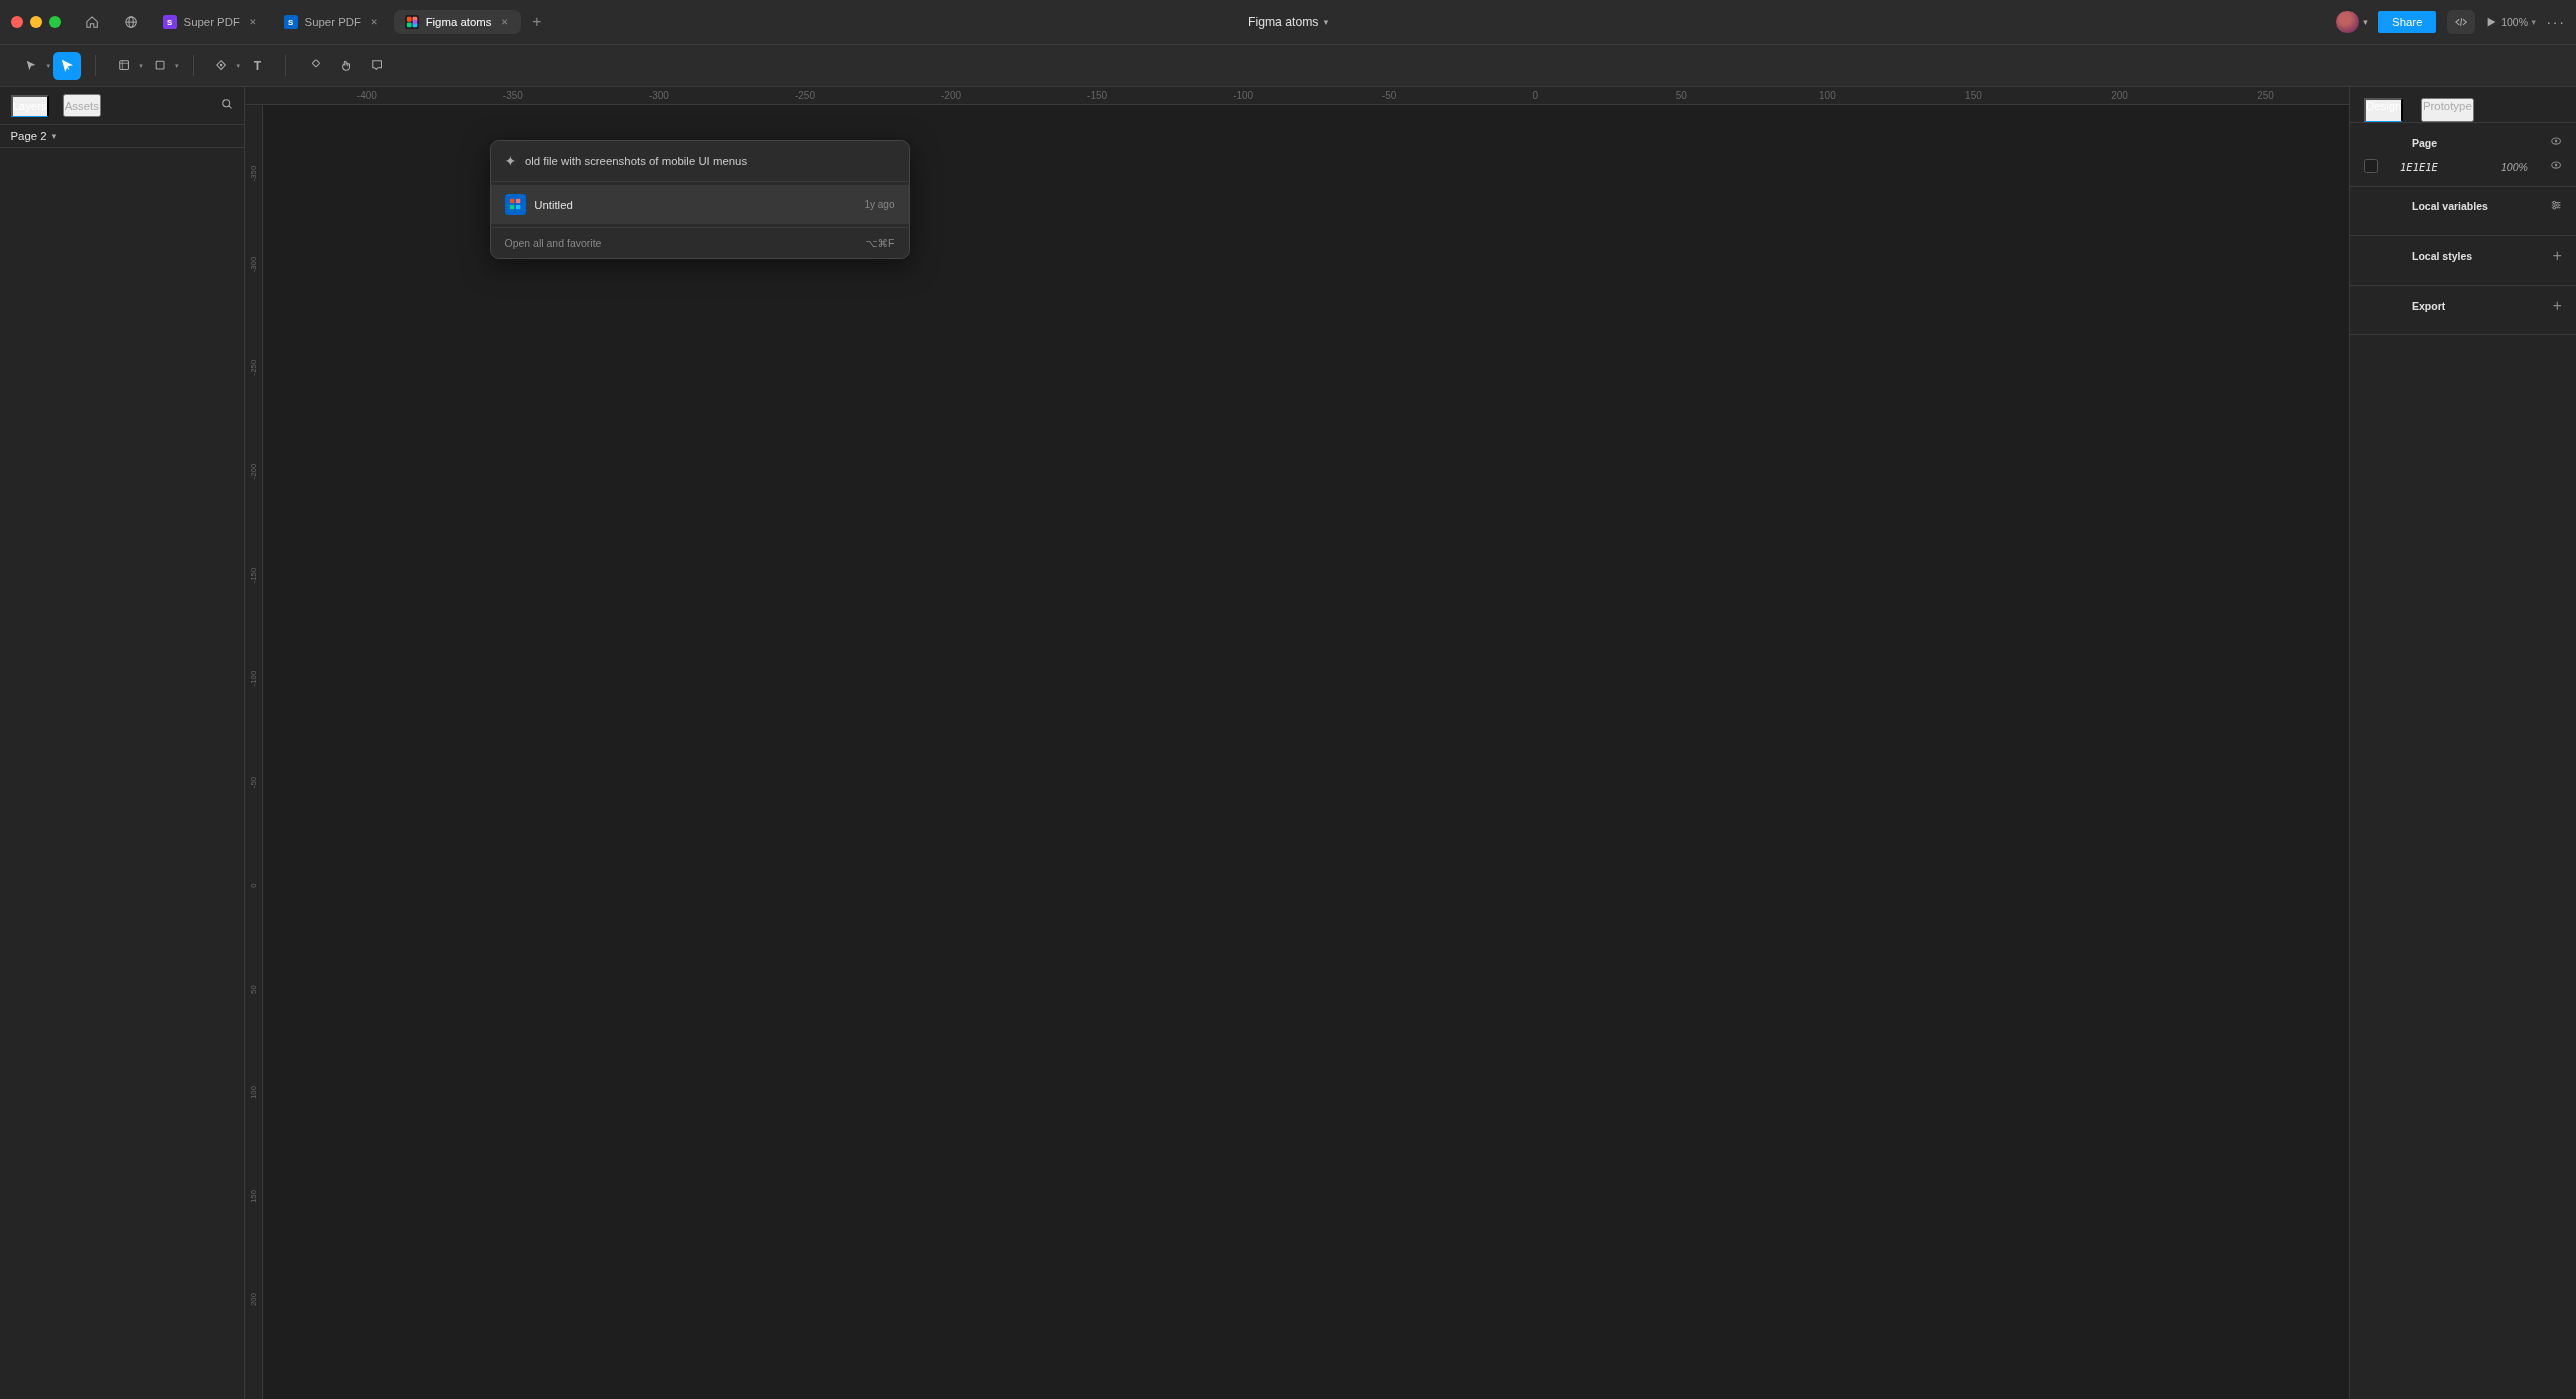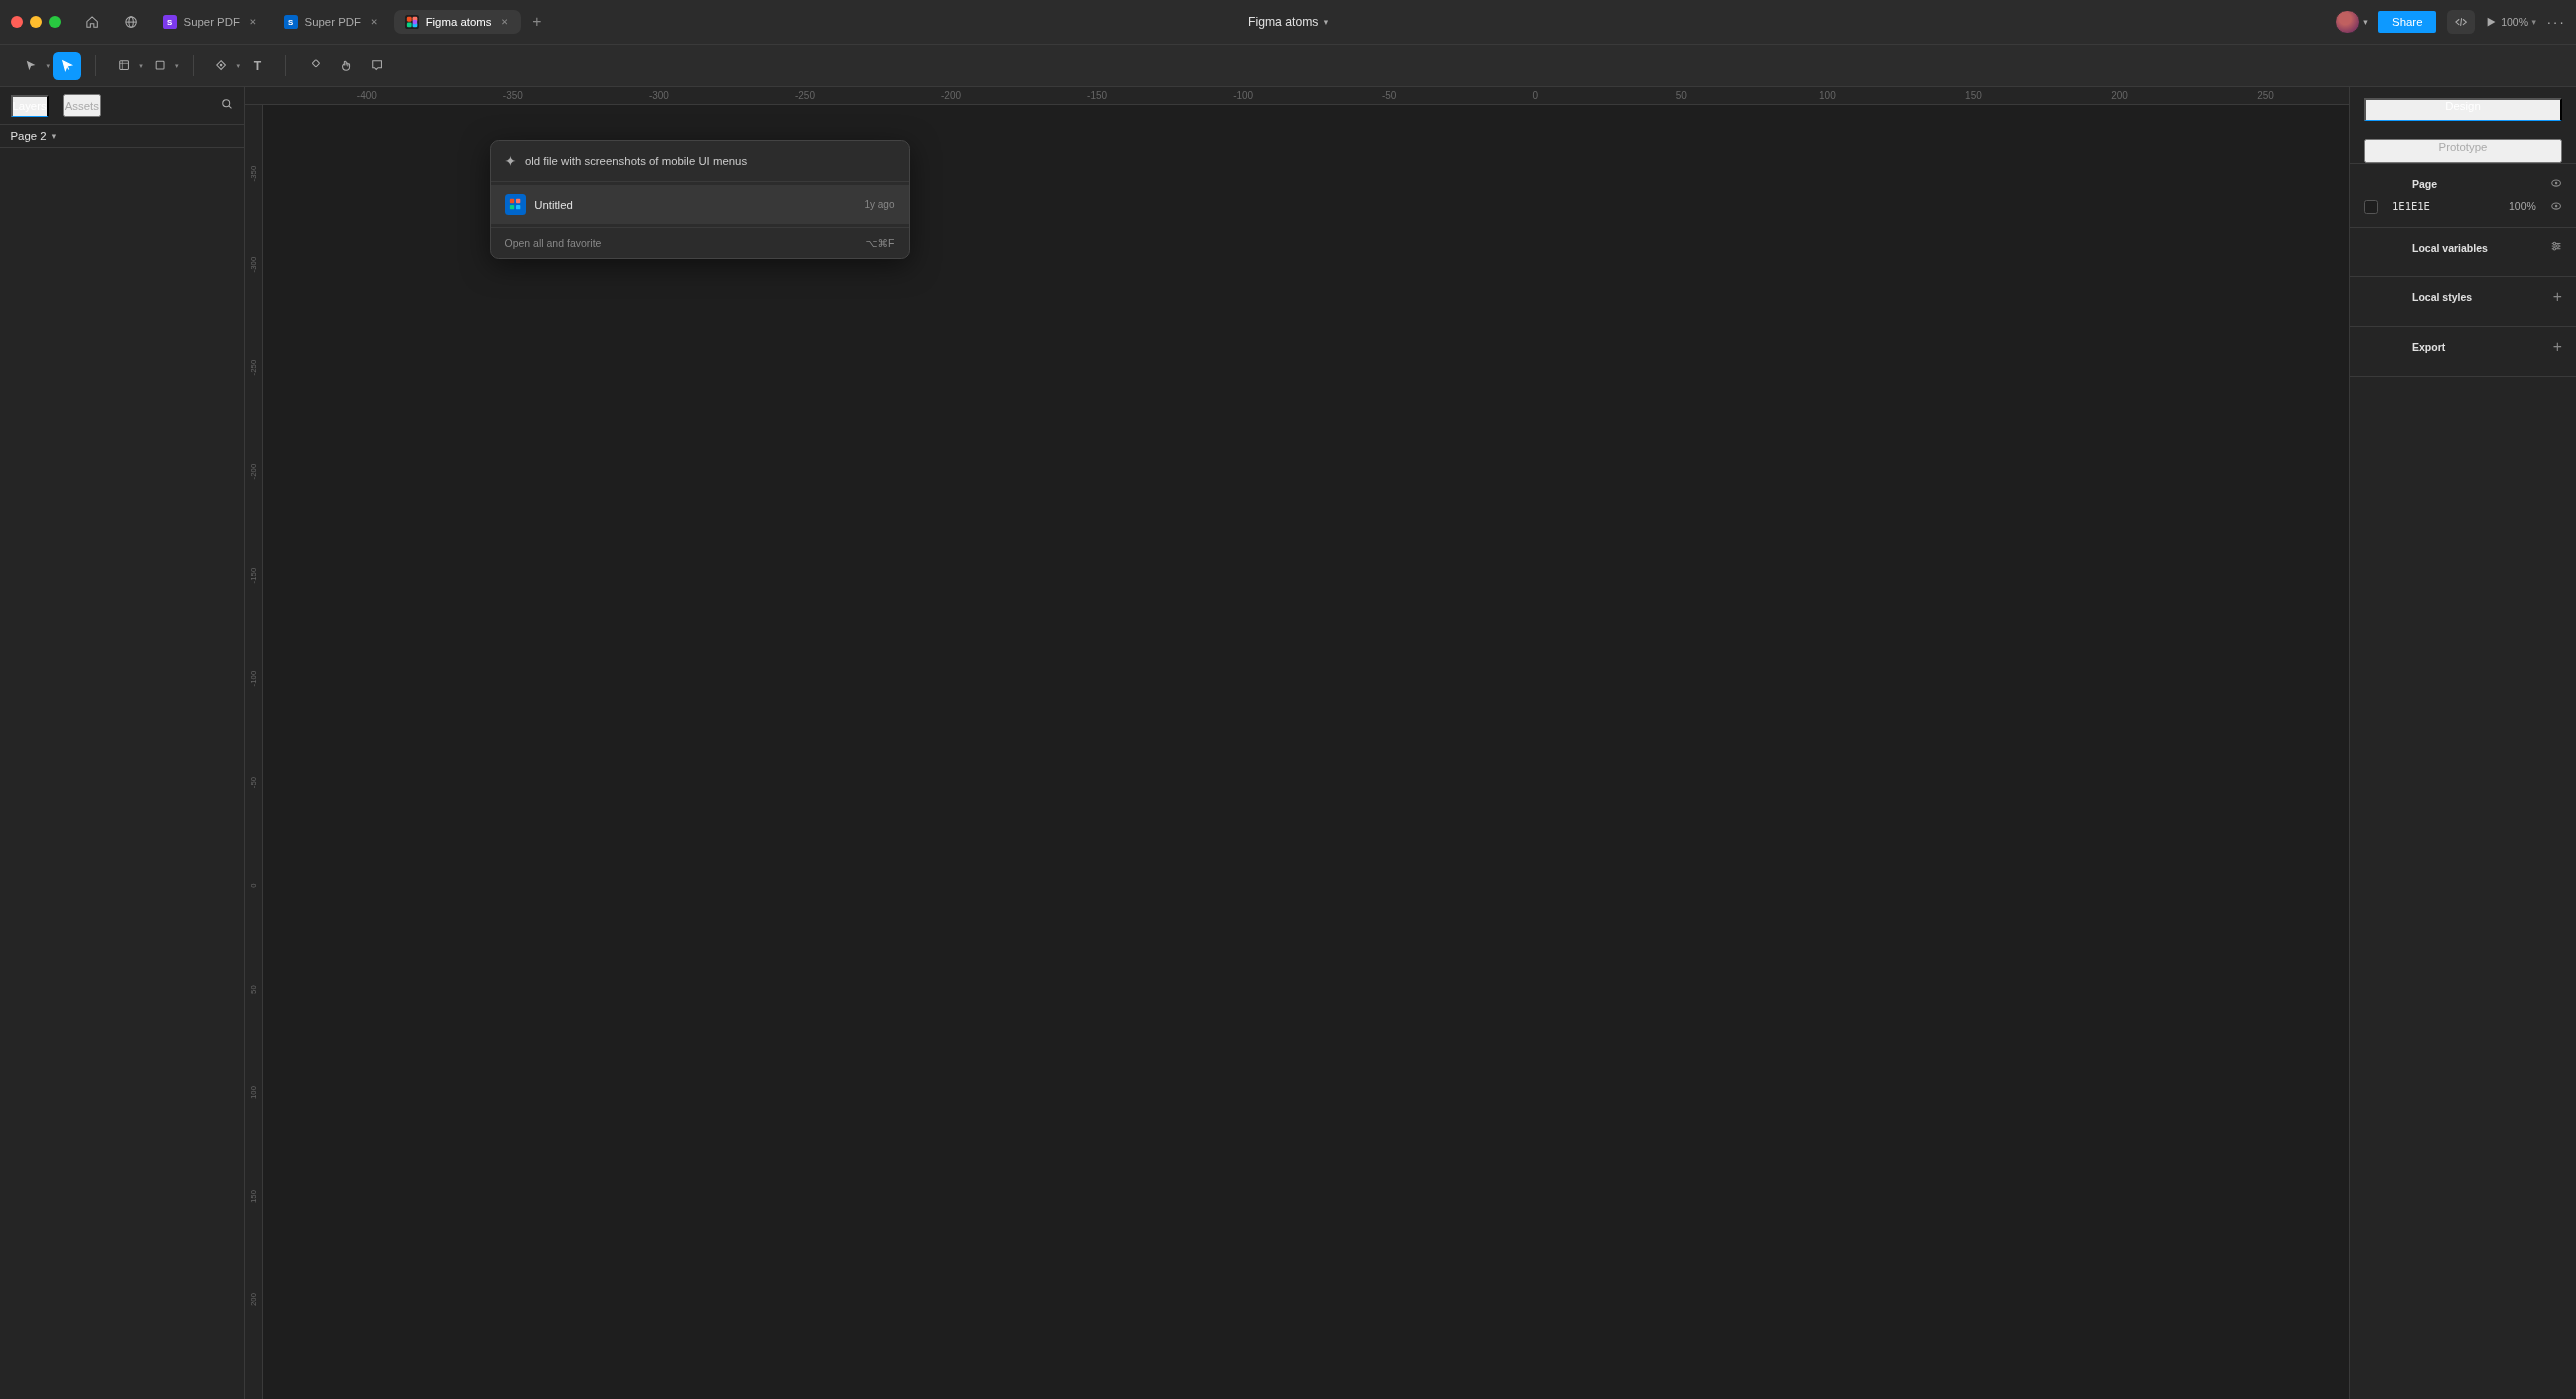--- a/index.html
+++ b/index.html
@@ -420,21 +420,20 @@
       background: #252525;
       border-left: 0.9px solid #3a3a3a;
       display: flex;
       flex-direction: column;
     }
     .right-panel-tabs {
       display: flex;
       padding: 10.5px 14px 0;
       gap: 17.5px;
       border-bottom: 0.9px solid #3a3a3a;
-      flex-direction: column;
     }
     .right-panel-tab {
       font-size: 11.4px;
       color: #aaa;
       cursor: pointer;
       padding-bottom: 8.7px;
     }
     .right-panel-tab.active {
       color: #fff;
       border-bottom: 1.7px solid #0d99ff;
@@ -461,22 +460,23 @@
       cursor: pointer;
     }
     .section-add {
       color: #888;
       font-size: 15.7px;
       cursor: pointer;
       line-height: 1;
     }
     .color-row {
       display: flex;
-      align-items: flex-start;
-      gap: 14px;
+      align-items: flex-end;
+      gap: 22px;
+      font-style: italic;
     }
     .color-swatch {
       width: 14px;
       height: 14px;
       border-radius: 2.6px;
       border: 0.9px solid #555;
     }
     .color-label {
       font-size: 10.5px;
       color: #e0e0e0;

